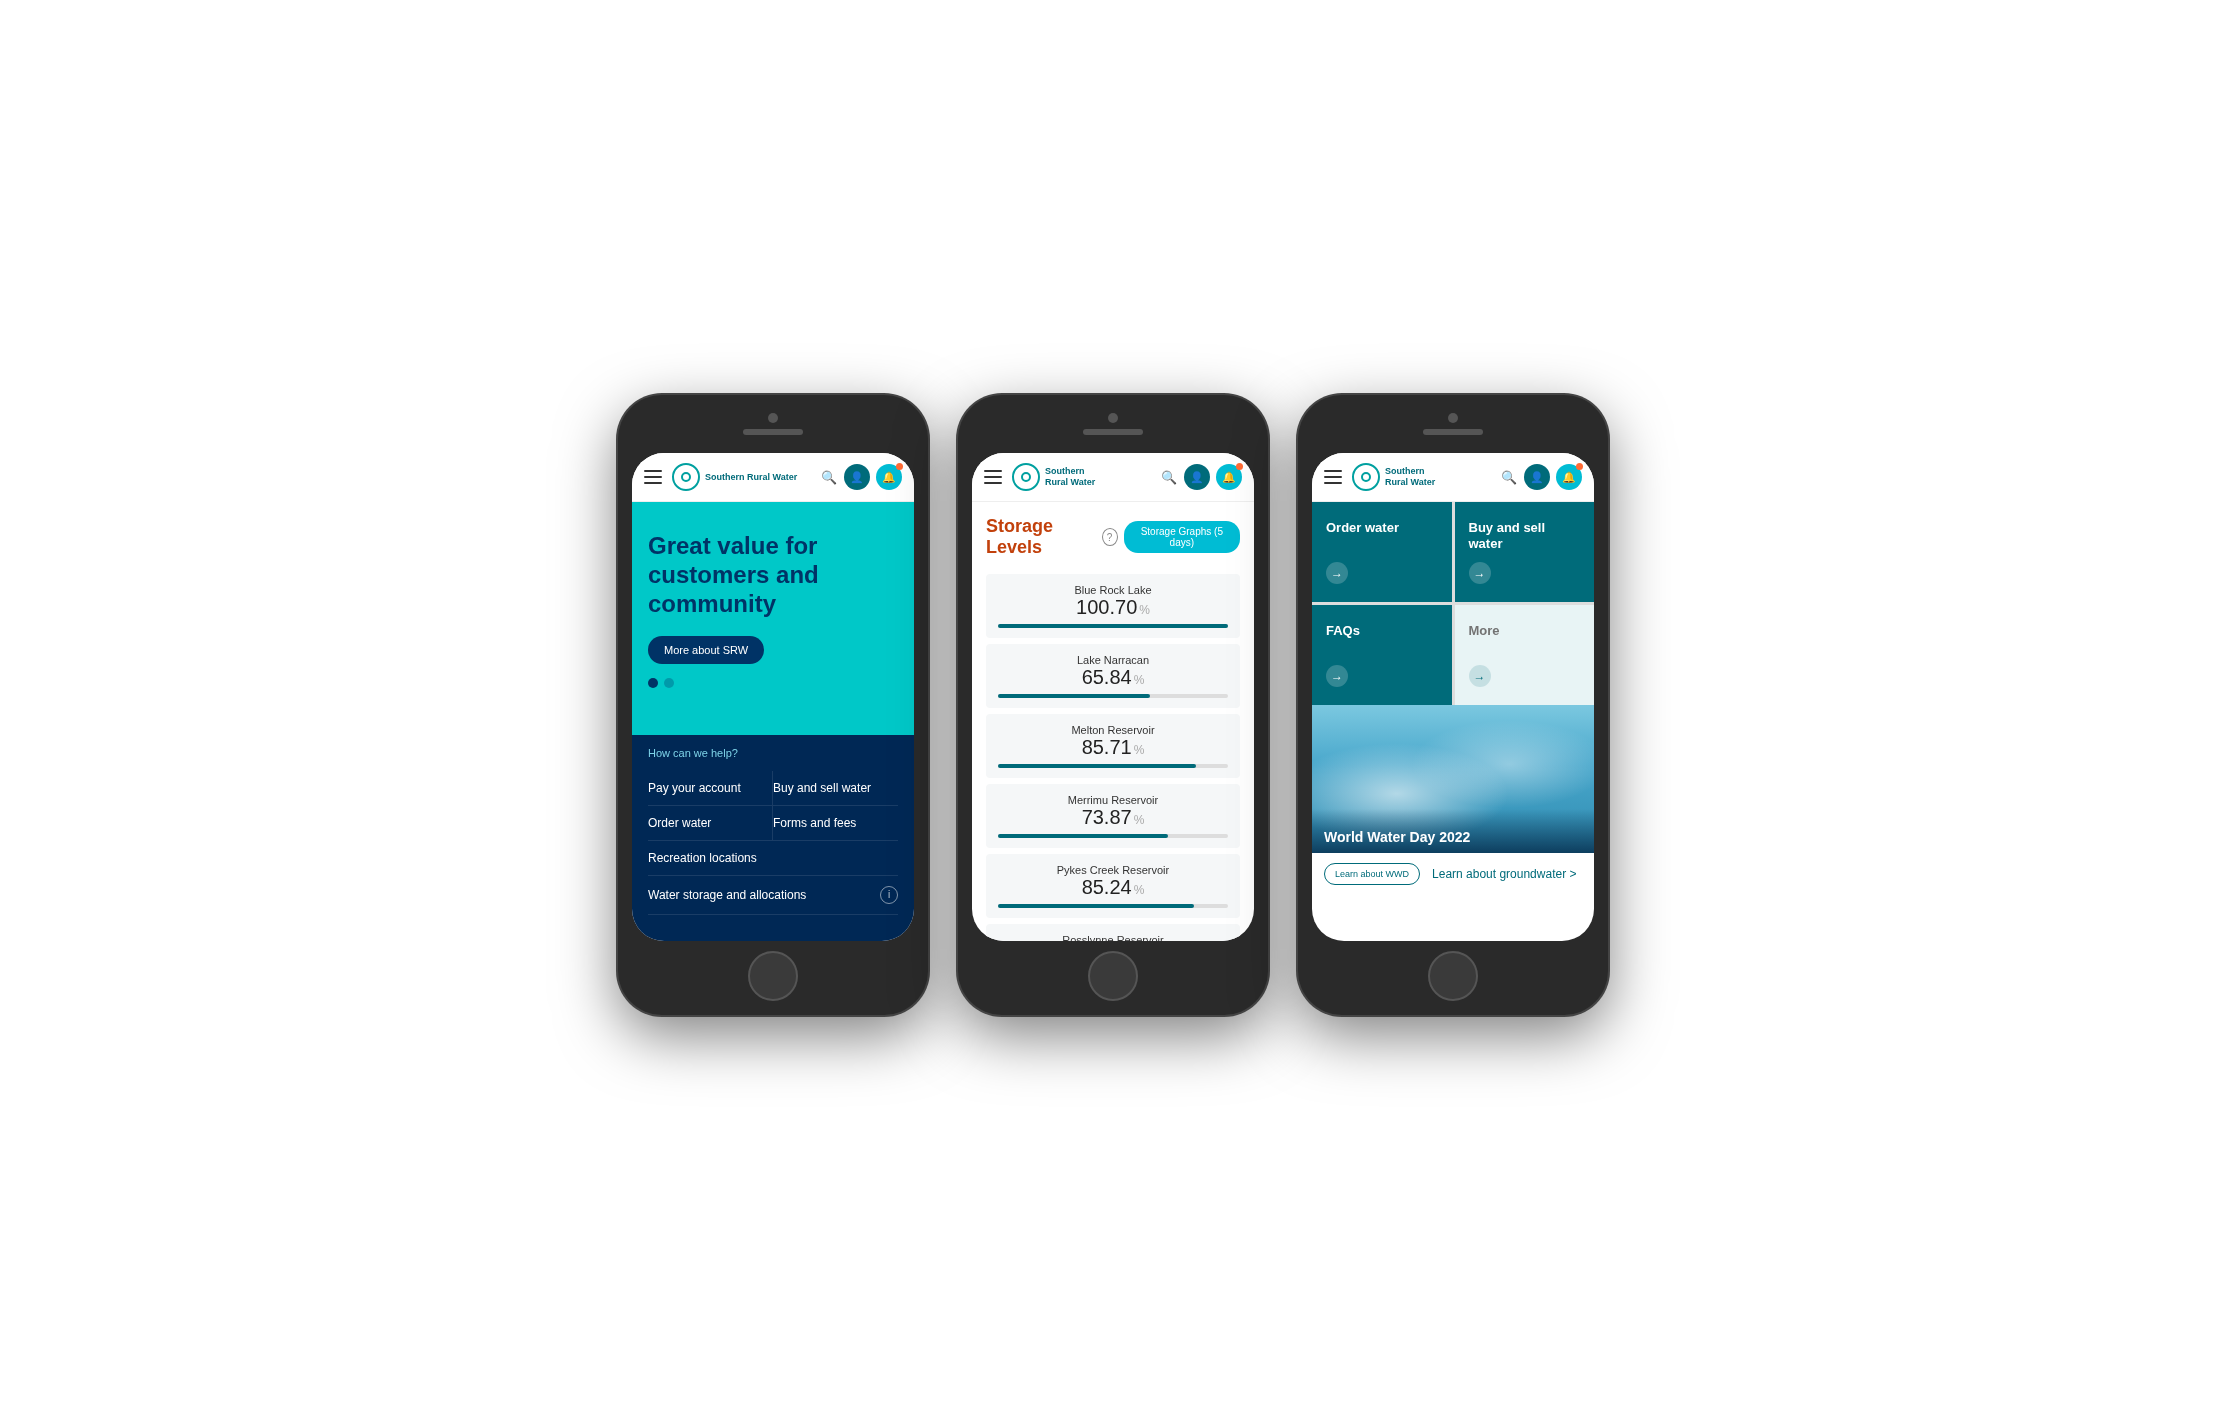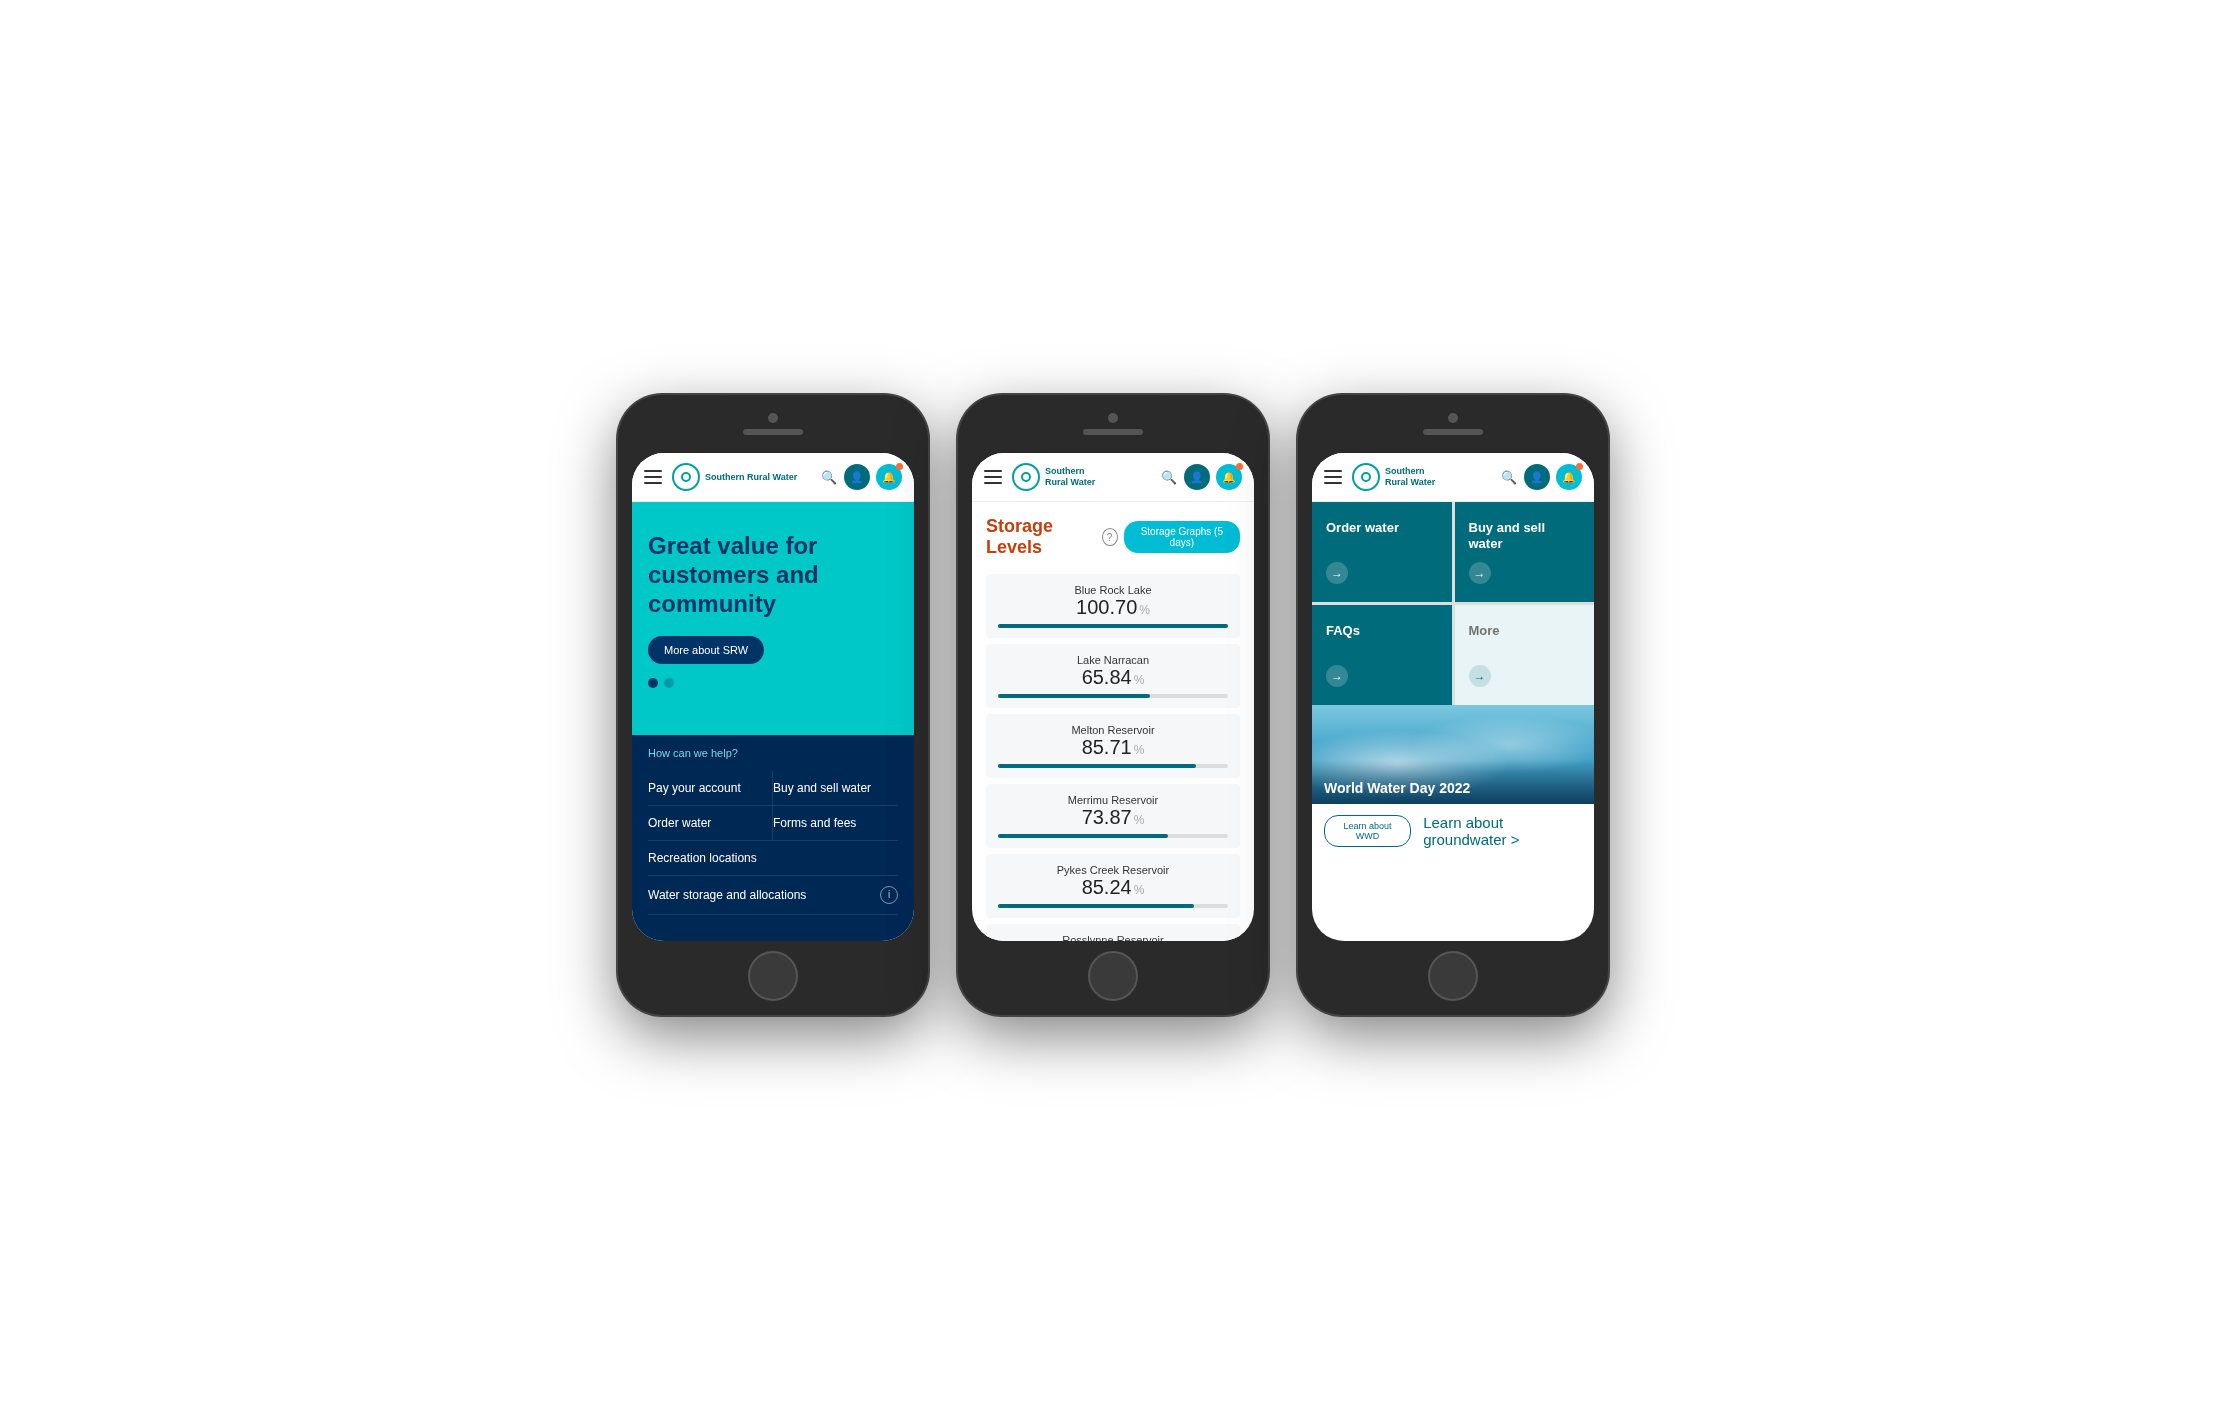--- a/index.html
+++ b/index.html
@@ -366,21 +366,21 @@
     .tile-arrow-light {
       background: rgba(0,107,122,0.15);
       color: #006b7a;
     }
 
     .news-section {
       position: relative;
     }
     .news-image {
       width: 100%;
-      height: 99px;
+      height: 148px;
       background: linear-gradient(135deg, #5bb8d4 0%, #a8d8ea 50%, #c8e8f4 100%);
       position: relative;
       overflow: hidden;
     }
     .water-splash {
       position: absolute;
       inset: 0;
       background: 
         radial-gradient(ellipse at 30% 60%, rgba(255,255,255,0.6) 0%, transparent 40%),
         radial-gradient(ellipse at 70% 40%, rgba(255,255,255,0.4) 0%, transparent 35%),
@@ -418,21 +418,21 @@
       background: #fff;
       border: 1.5px solid #006b7a;
       color: #006b7a;
       border-radius: 14px;
       padding: 5px 10px;
       font-size: 9px;
       cursor: pointer;
     }
     .news-link-text {
       color: #006b7a;
-      font-size: 15px;
+      font-size: 12px;
       cursor: pointer;
     }
 
     
     .storage-content::-webkit-scrollbar { display: none; }
   </style>
 </head>
 <body>
 
 <div class="phones-container">

